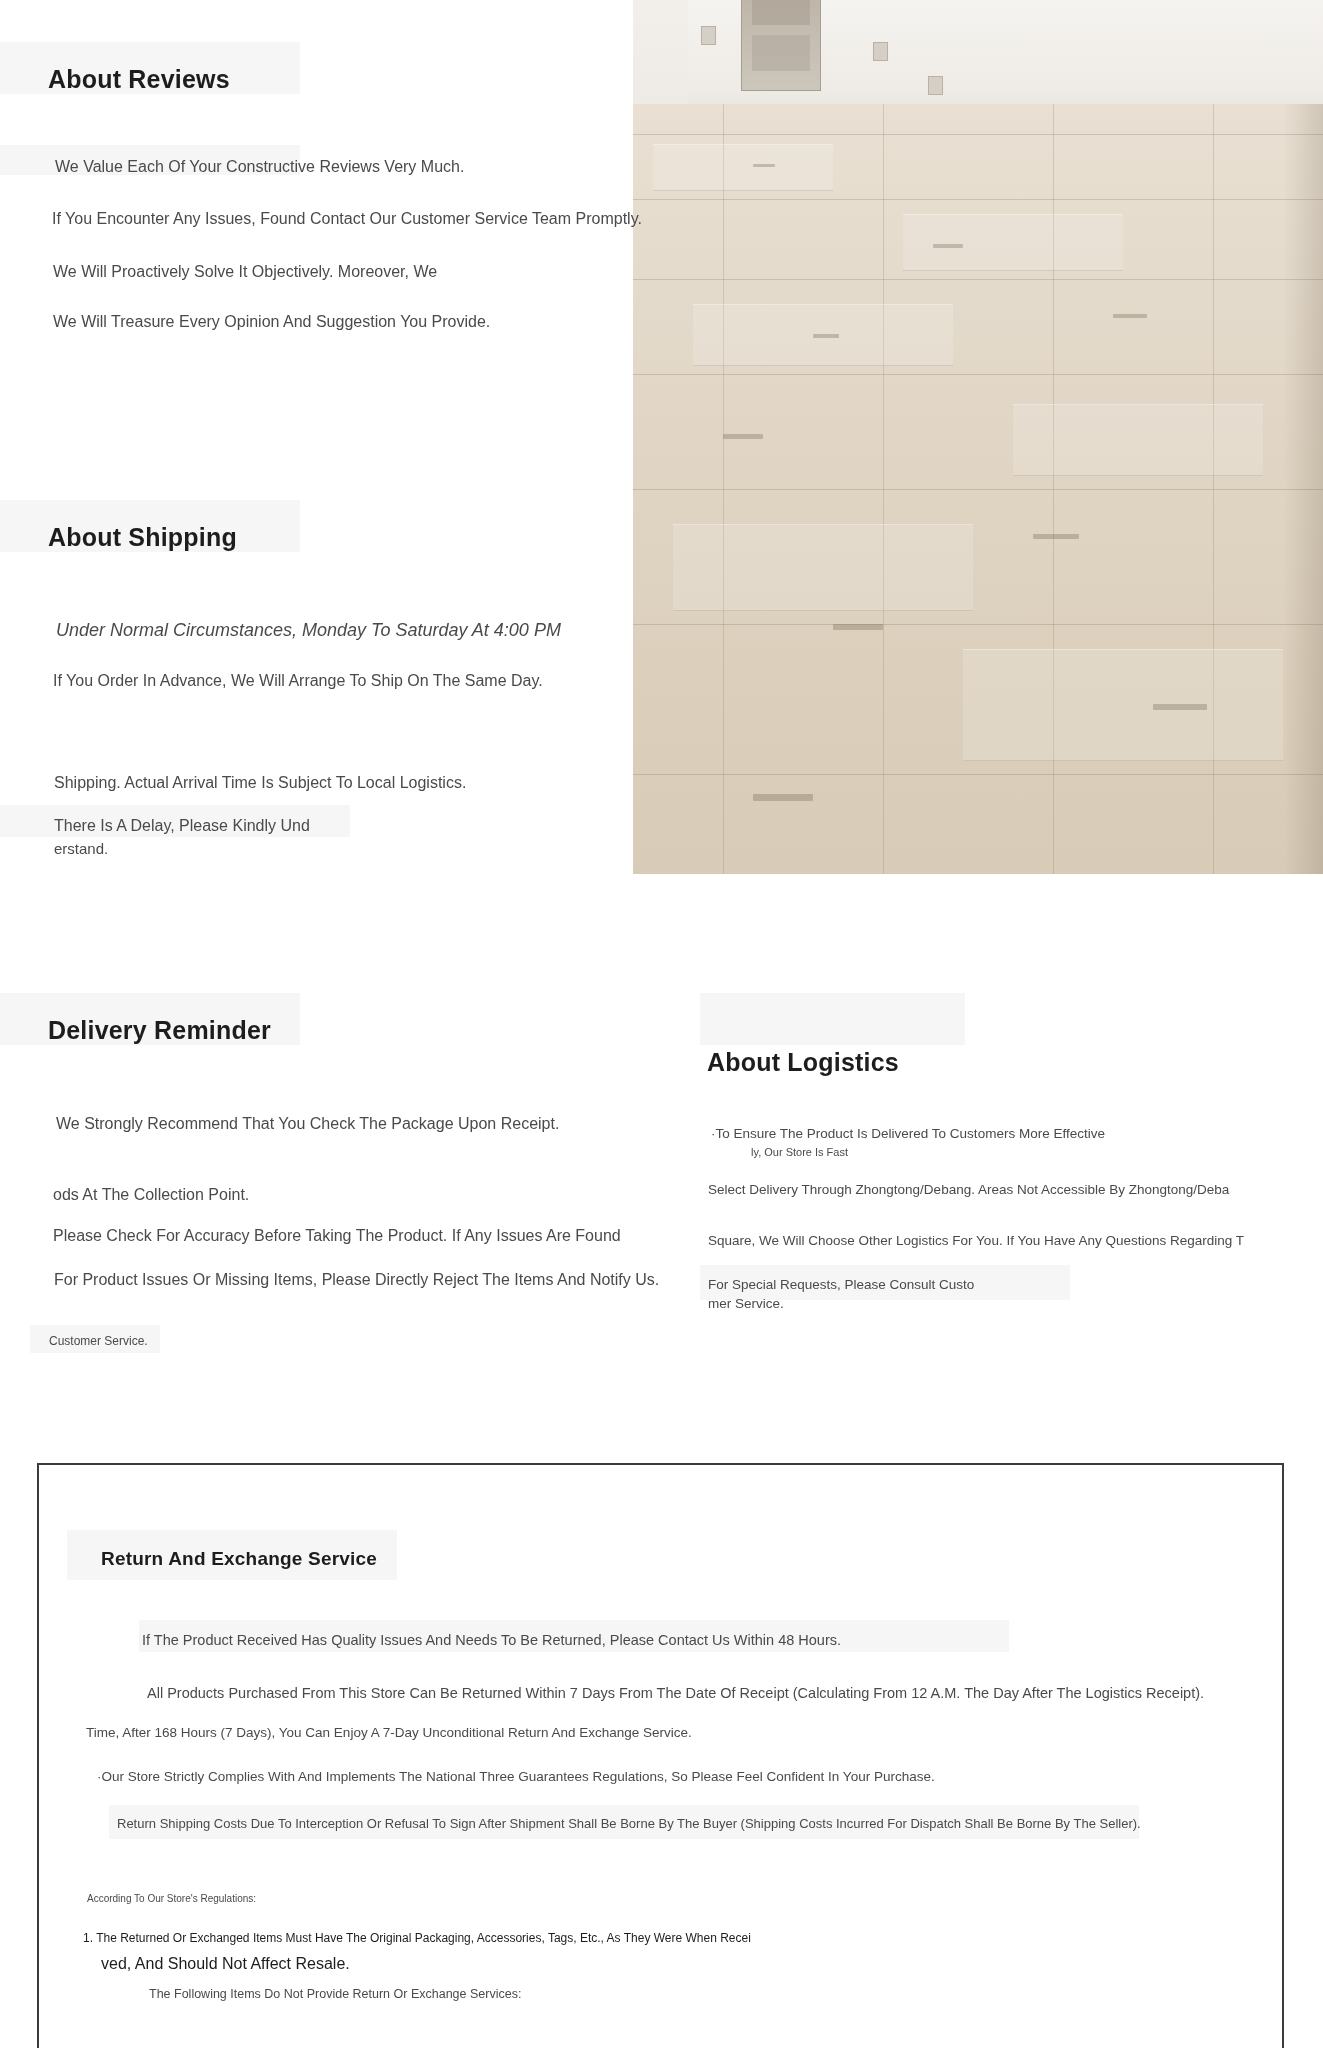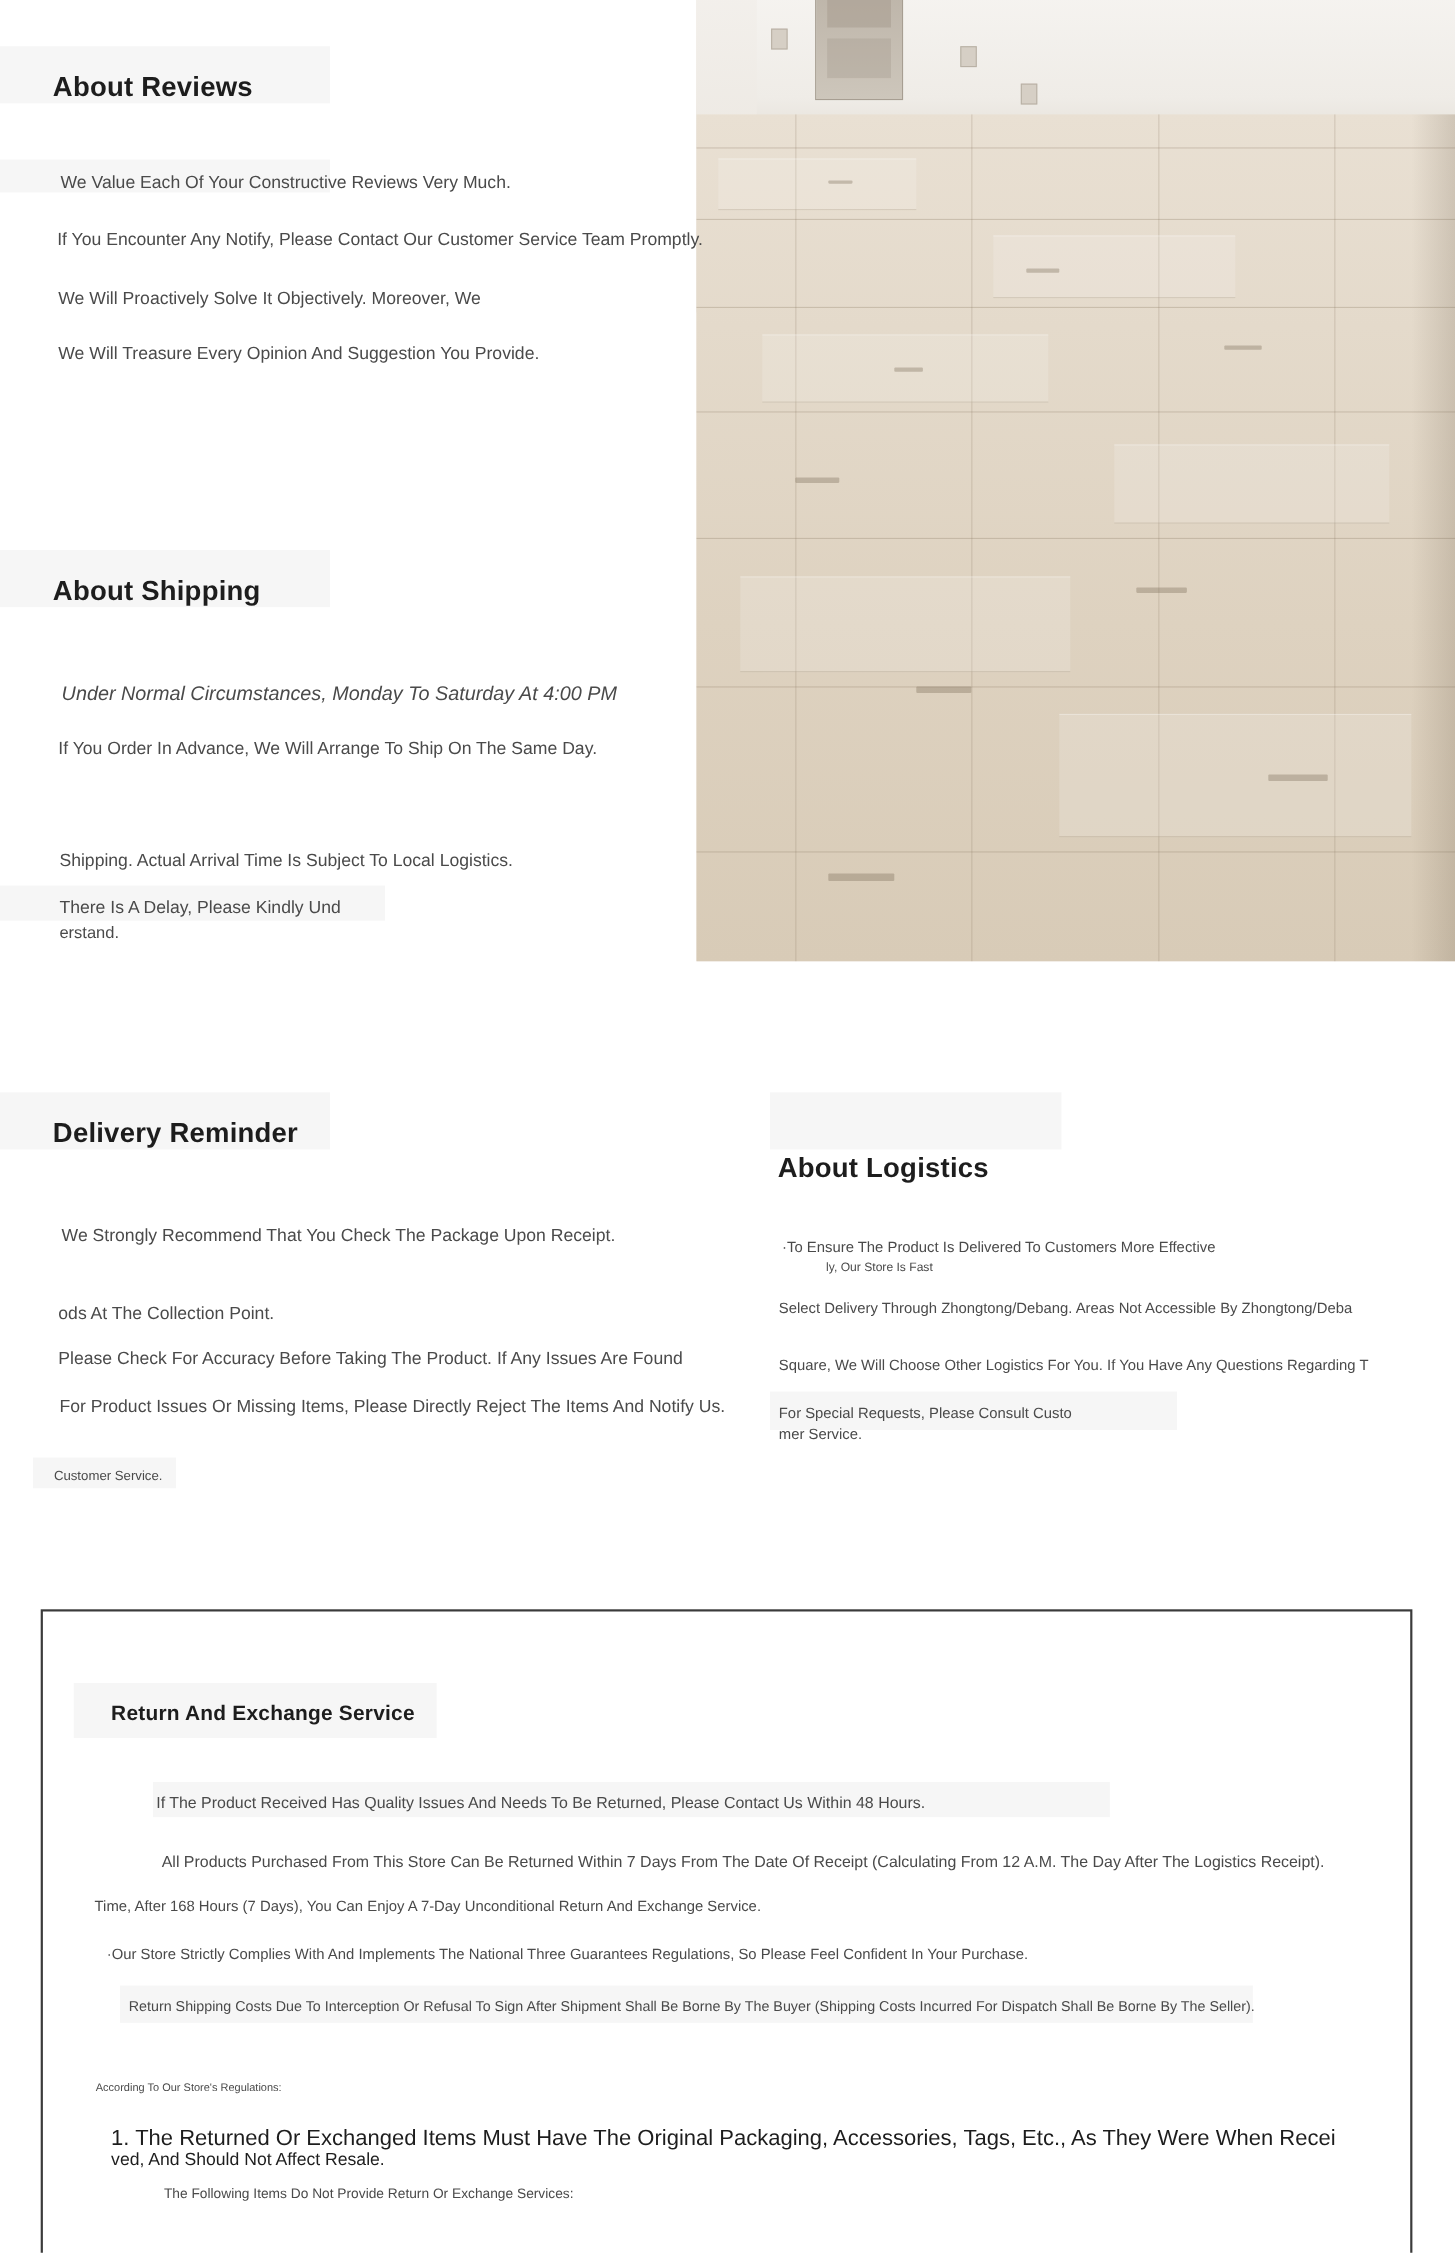--- a/index.html
+++ b/index.html
@@ -169,21 +169,21 @@
       <div class="speck" style="left:120px;top:690px;width:60px;height:7px;"></div>
     </div>
     <div class="darkedge"></div>
   </div>
 
   <div class="plate" style="left:0;top:42px;width:300px;height:52px;"></div>
   <div class="sec-title" style="left:48px;top:65px;font-size:25px;">About Reviews</div>
 
   <div class="plate" style="left:0;top:145px;width:300px;height:30px;"></div>
   <div class="line" style="left:55px;top:155px;font-size:16px;">We Value Each Of Your Constructive Reviews Very Much.</div>
-  <div class="line" style="left:52px;top:207px;font-size:16px;">If You Encounter Any Notify, Please Contact Our Customer Service Team Promptly.</div>
+  <div class="line" style="left:52px;top:207px;font-size:16px;">If You Encounter Any Issues, Found Contact Our Customer Service Team Promptly.</div>
   <div class="line" style="left:53px;top:260px;font-size:16px;">We Will Proactively Solve It Objectively. Moreover, We</div>
   <div class="line" style="left:53px;top:310px;font-size:16px;">We Will Treasure Every Opinion And Suggestion You Provide.</div>
 
   <div class="plate" style="left:0;top:500px;width:300px;height:52px;"></div>
   <div class="sec-title" style="left:48px;top:523px;font-size:25px;">About Shipping</div>
 
   <div class="line" style="left:56px;top:617px;font-size:18px;font-style:italic;">Under Normal Circumstances, Monday To Saturday At 4:00 PM</div>
   <div class="line" style="left:53px;top:669px;font-size:16px;">If You Order In Advance, We Will Arrange To Ship On The Same Day.</div>
   <div class="line" style="left:54px;top:771px;font-size:16px;">Shipping. Actual Arrival Time Is Subject To Local Logistics.</div>
   <div class="plate" style="left:0;top:805px;width:350px;height:32px;"></div>
@@ -222,19 +222,19 @@
 
     <div class="line" style="left:47px;top:258px;font-size:13.5px;">Time, After 168 Hours (7 Days), You Can Enjoy A 7-Day Unconditional Return And Exchange Service.</div>
 
     <div class="line" style="left:58px;top:302px;font-size:13.5px;">·Our Store Strictly Complies With And Implements The National Three Guarantees Regulations, So Please Feel Confident In Your Purchase.</div>
 
     <div class="plate" style="left:70px;top:340px;width:1030px;height:34px;"></div>
     <div class="line" style="left:78px;top:350px;font-size:13px;">Return Shipping Costs Due To Interception Or Refusal To Sign After Shipment Shall Be Borne By The Buyer (Shipping Costs Incurred For Dispatch Shall Be Borne By The Seller).</div>
 
     <div class="line" style="left:48px;top:427px;font-size:10px;">According To Our Store's Regulations:</div>
 
-    <div class="line" style="left:62px;top:465px;font-size:20px;color:#1d1d1d;">1. The Returned Or Exchanged Items Must Have The Original Packaging, Accessories, Tags, Etc., As They Were When Recei</div>
+    <div class="line" style="left:44px;top:465px;font-size:12px;color:#1d1d1d;">1. The Returned Or Exchanged Items Must Have The Original Packaging, Accessories, Tags, Etc., As They Were When Recei</div>
     <div class="line" style="left:62px;top:487px;font-size:16px;color:#1d1d1d;">ved, And Should Not Affect Resale.</div>
 
     <div class="line" style="left:110px;top:520px;font-size:12.5px;">The Following Items Do Not Provide Return Or Exchange Services:</div>
   </div>
 
 </div>
 
 </body></html>

